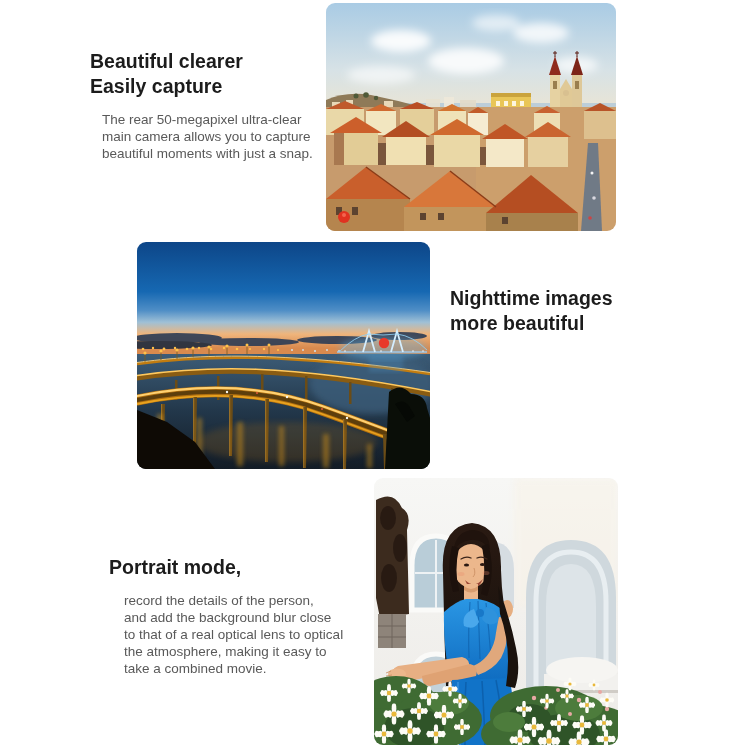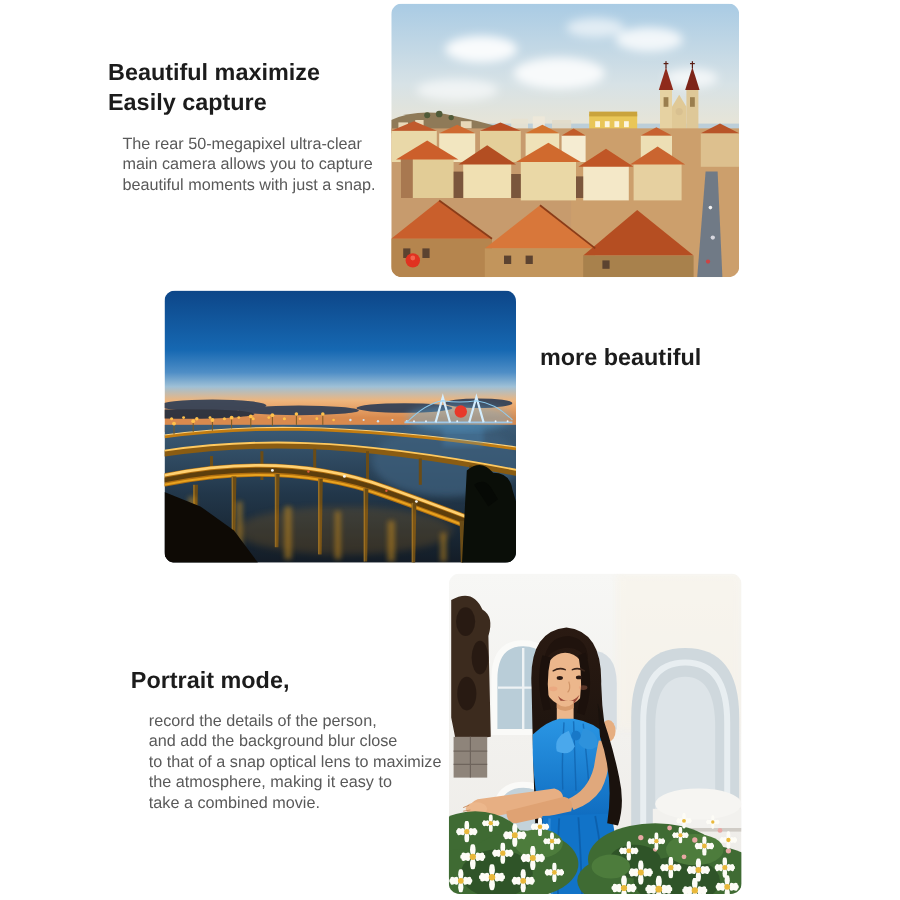--- a/index.html
+++ b/index.html
@@ -13,21 +13,21 @@
   .photo{position:absolute;margin:0;border-radius:9px;overflow:hidden;line-height:0;}
   .photo svg{display:block;}
 </style>
 </head>
 <body>
 
 <div class="page">
 
   <div class="feature-text" style="left:90px;top:49px;">
     <h2 class="feature-heading">
-      <span>Beautiful maximize</span>
+      <span>Beautiful clearer</span>
       <span>Easily capture</span>
     </h2>
     <p class="feature-body">
       <span>The rear 50-megapixel ultra-clear</span>
       <span>main camera allows you to capture</span>
       <span>beautiful moments with just a snap.</span>
     </p>
   </div>
 
   <figure class="photo" style="left:326px;top:3px;width:290px;height:228px;">
@@ -321,32 +321,33 @@
       <rect x="232" y="114" width="34" height="16" fill="#4f90c0" opacity="0.3" filter="url(#nblur2)"></rect>
 
       <path d="M0,168 L30,180 L58,200 L78,227 L0,227 Z" fill="#0e0a05"></path>
       <path d="M252,150 q12,-10 22,2 q14,0 16,14 l3,10 L293,227 L248,227 Z" fill="#0a0e08"></path>
       <path d="M258,162 q8,-6 14,2 l6,10 L270,180 Z" fill="#060905"></path>
     </svg>
   </figure>
 
   <div class="feature-text" style="left:450px;top:286px;">
     <h2 class="feature-heading">
+      <span>Nighttime images</span>
       <span>more beautiful</span>
     </h2>
   </div>
 
   <div class="feature-text" style="left:109px;top:555px;">
     <h2 class="feature-heading">
       <span>Portrait mode,</span>
     </h2>
     <p class="feature-body" style="padding-left:3px;">
       <span>record the details of the person,</span>
       <span>and add the background blur close</span>
-      <span>to that of a snap optical lens to maximize</span>
+      <span>to that of a real optical lens to optical</span>
       <span>the atmosphere, making it easy to</span>
       <span>take a combined movie.</span>
     </p>
   </div>
 
   <figure class="photo" style="left:374px;top:478px;width:244px;height:267px;">
     <svg width="244" height="267" viewBox="0 0 244 267" xmlns="http://www.w3.org/2000/svg">
       <defs>
         <linearGradient id="wall" x1="0" y1="0" x2="0" y2="1">
           <stop offset="0" stop-color="#f7f7f5"></stop>

